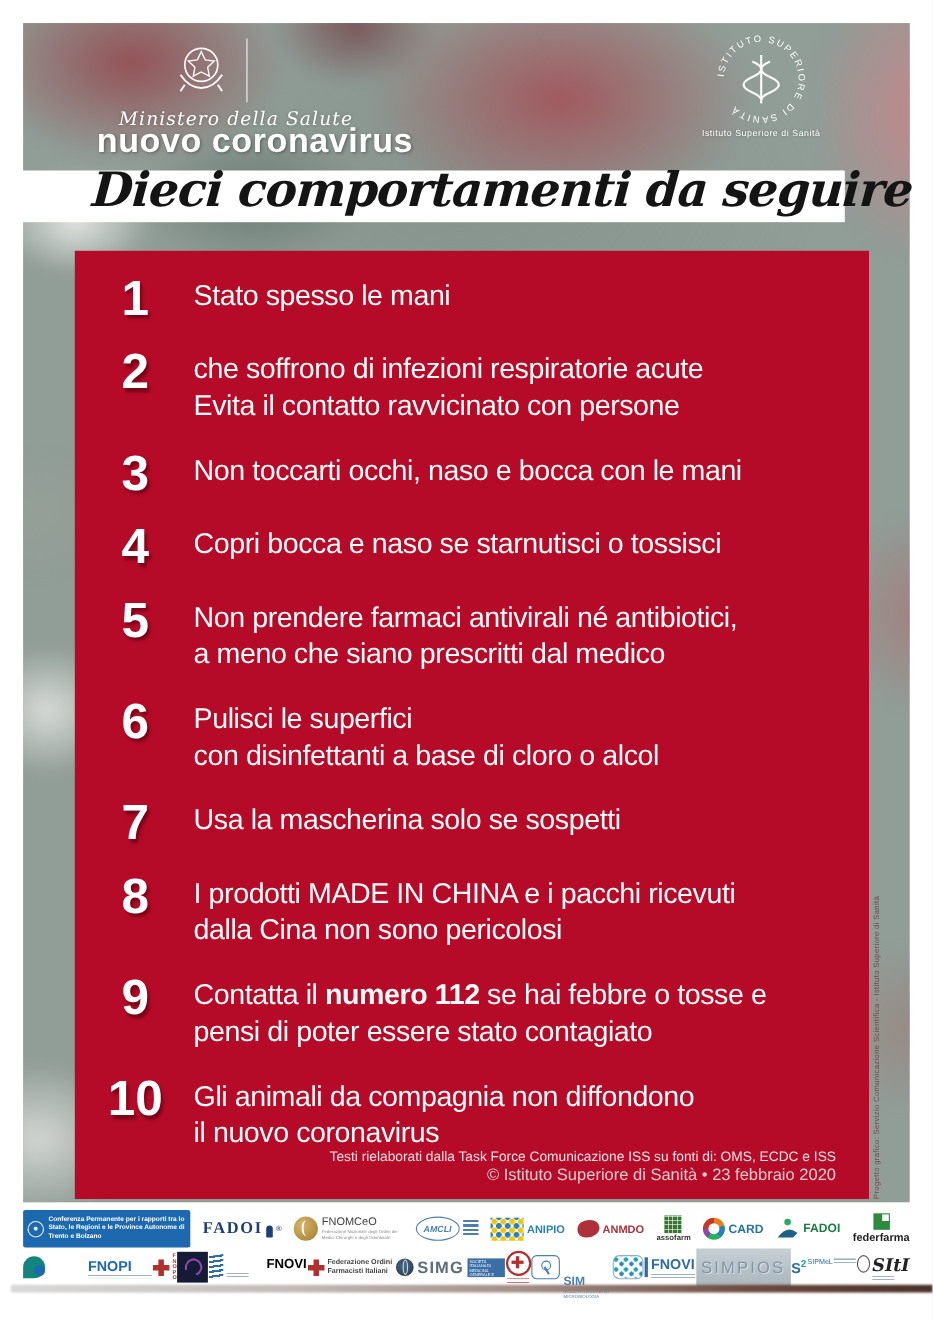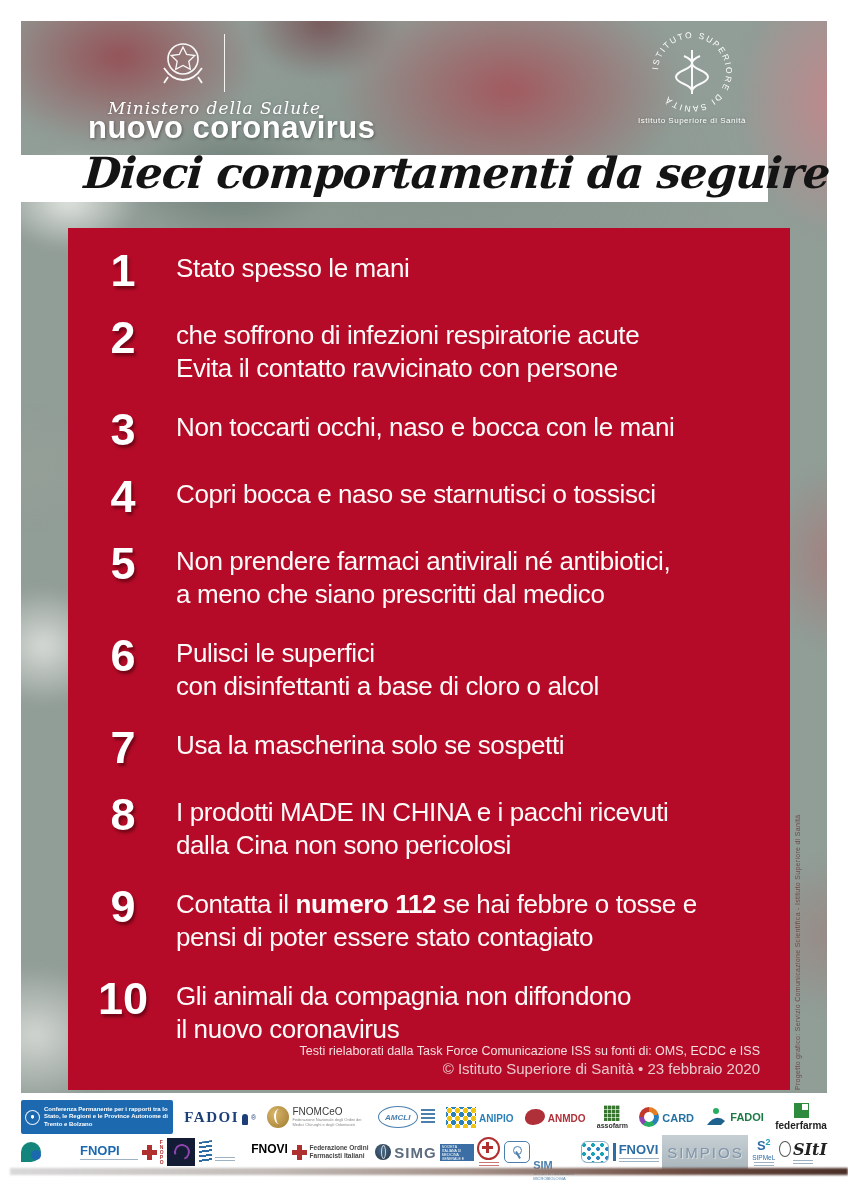--- a/index.html
+++ b/index.html
@@ -170,21 +170,21 @@
   .simit-col{display:flex;flex-direction:column;gap:1px;}
 
   .simpios-box{width:86px;height:35px;background:linear-gradient(#c6cfd4,#a9b6bc);display:flex;
      align-items:center;justify-content:center;}
   .simpios-label{font-size:15px;color:#7c8fa6;letter-spacing:2px;opacity:.9;
      text-shadow:1px 1px 0 rgba(255,255,255,.5);}
 
   .sipmel-mark{font-size:13px;font-weight:bold;color:#2e6da4;}
   .sipmel-mark .two{font-size:9px;color:#17a2b8;vertical-align:super;}
   .sipmel-label{font-size:6.5px;color:#2e6da4;}
-  .sipmel-col{display:flex;flex-direction:column;align-items:center;gap:1px;}
+  .sipmel-col{display:flex;flex-direction:row;align-items:flex-start;gap:1px;}
 
   .siti-ring{width:10px;height:14px;border:1px solid #555;border-radius:50%;flex:none;}
   .siti-label{font-family:"DejaVu Serif",serif;font-style:italic;font-size:16px;color:#222;font-weight:bold;}
   .siti-col{display:flex;flex-direction:column;align-items:center;gap:1px;}
 
   
   .bottombar{position:absolute;left:10px;top:1168px;width:838px;height:7px;filter:blur(1px);
      background:linear-gradient(90deg,#d9d9d9 0%,#c3bcb8 30%,#a39088 55%,#6d4b40 80%,#4a2f28 100%);}
 </style>
 </head>

